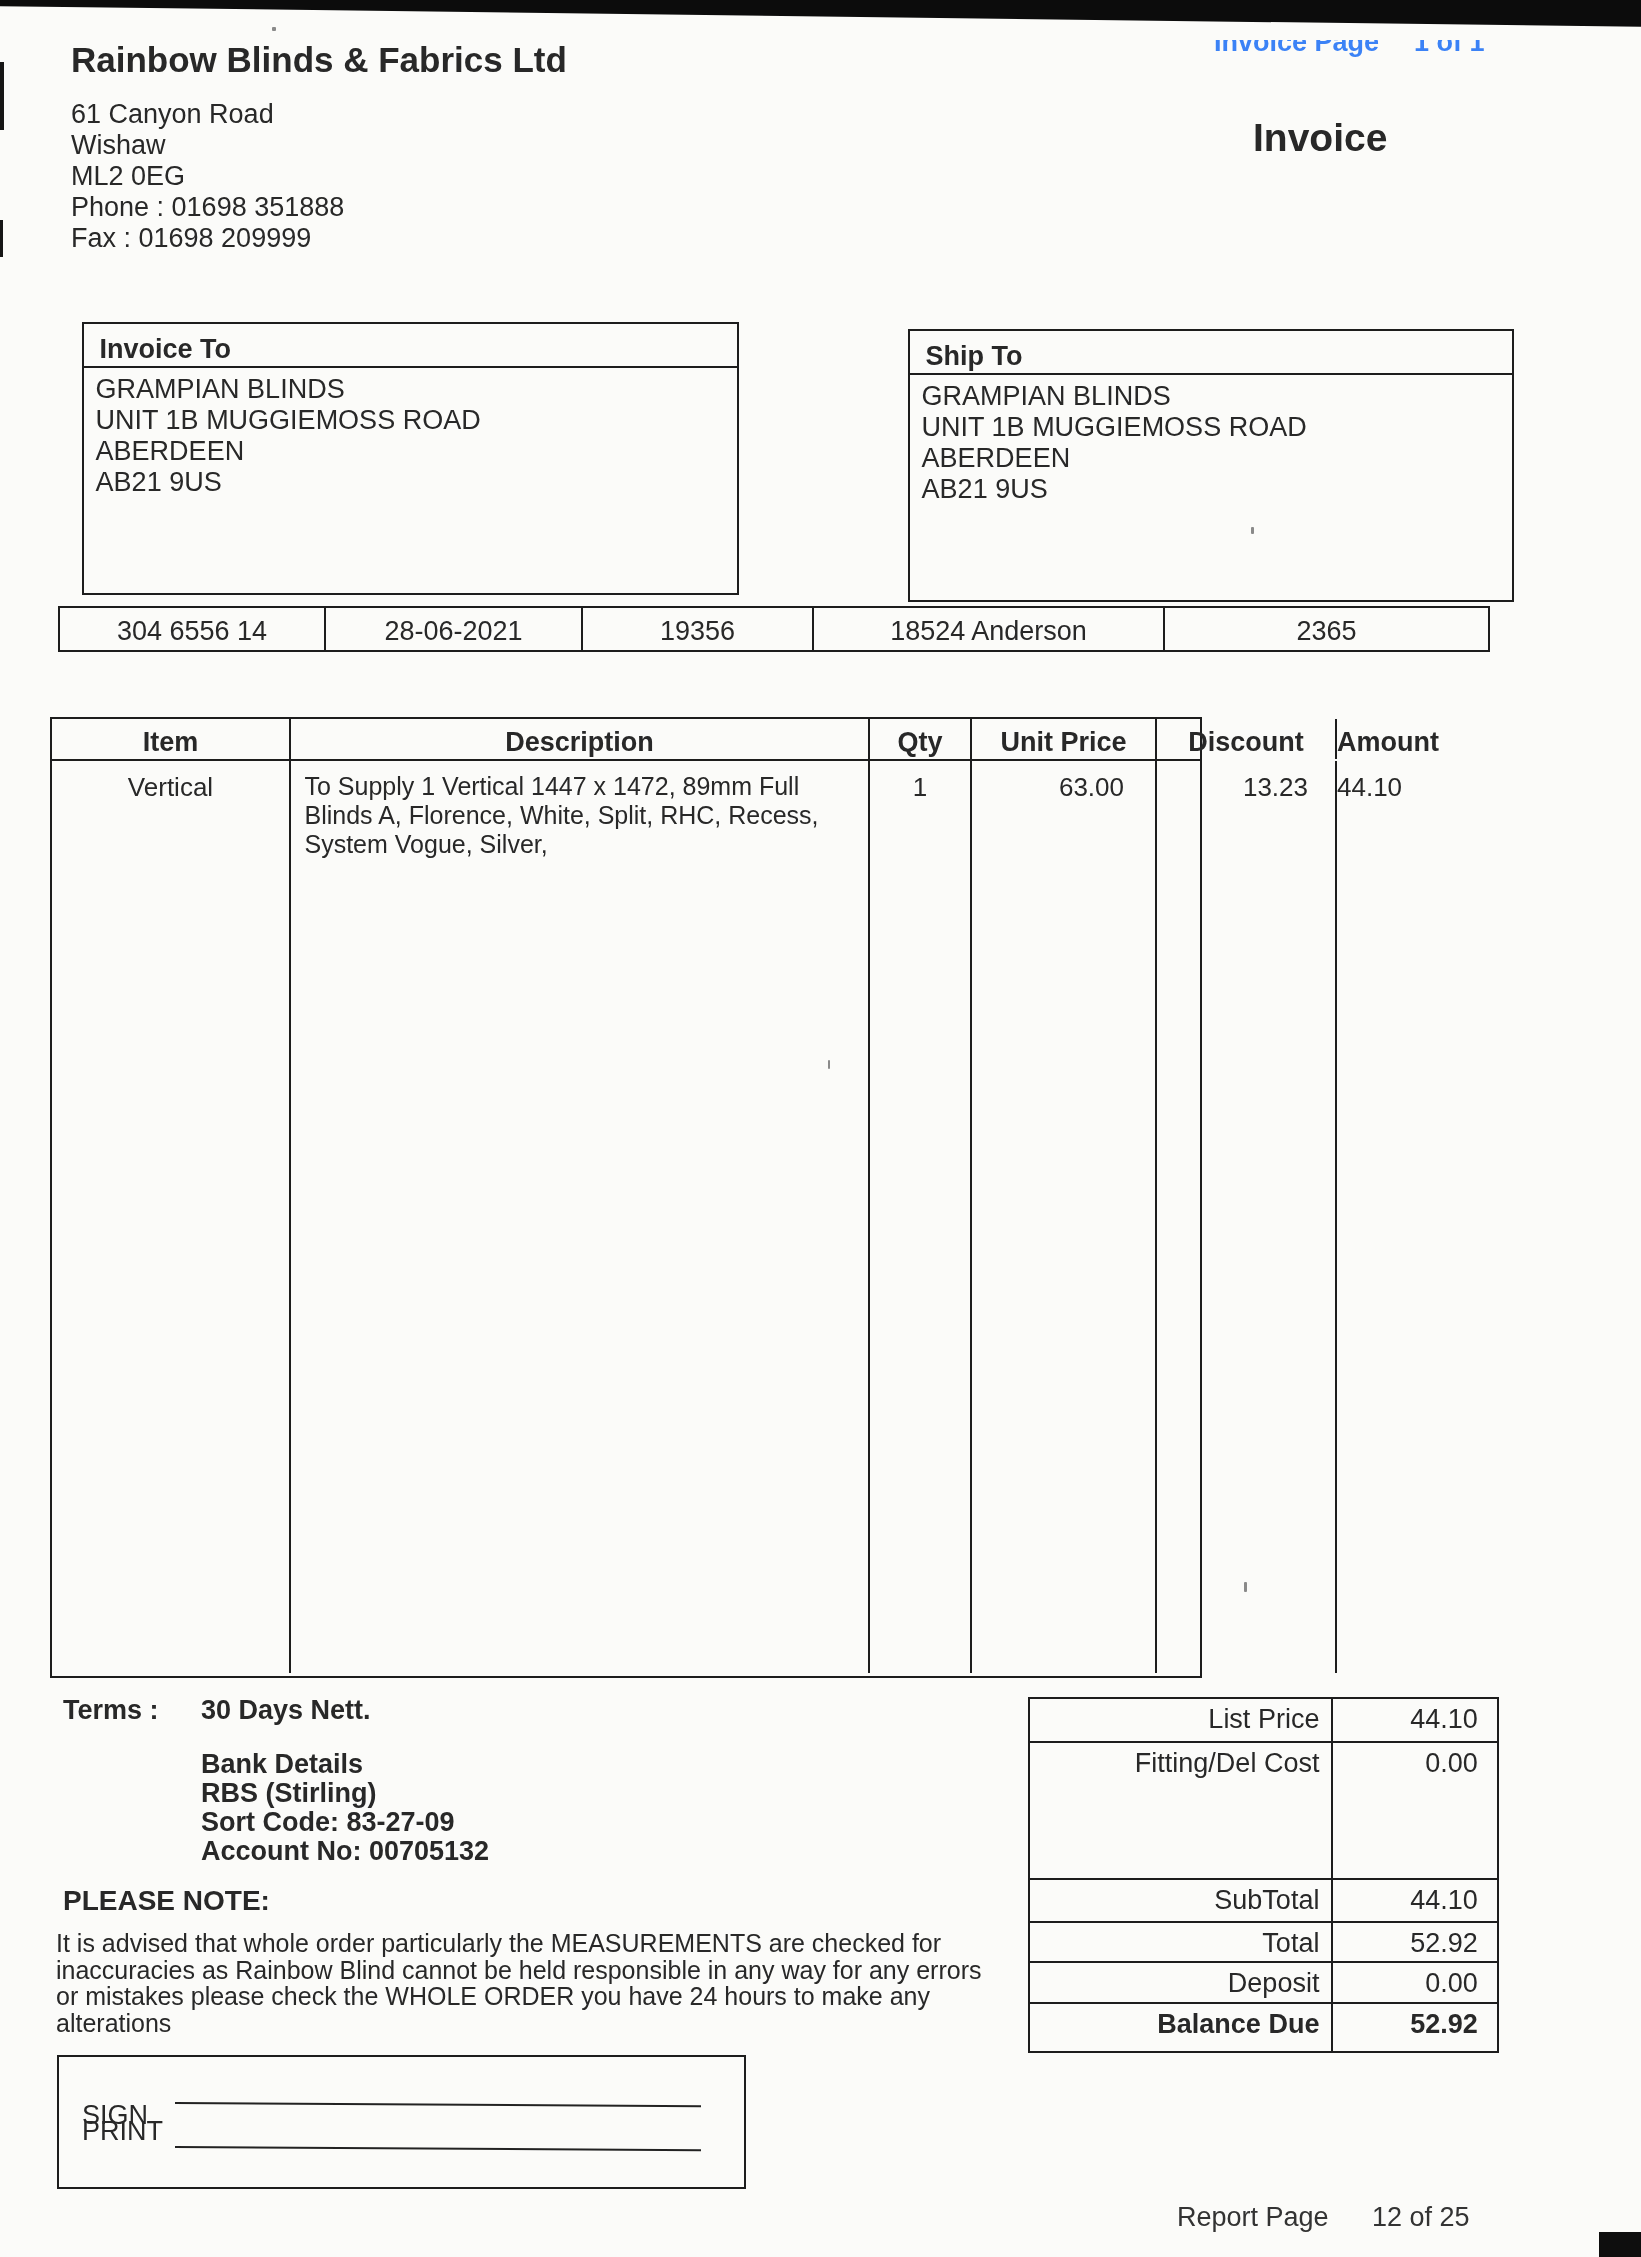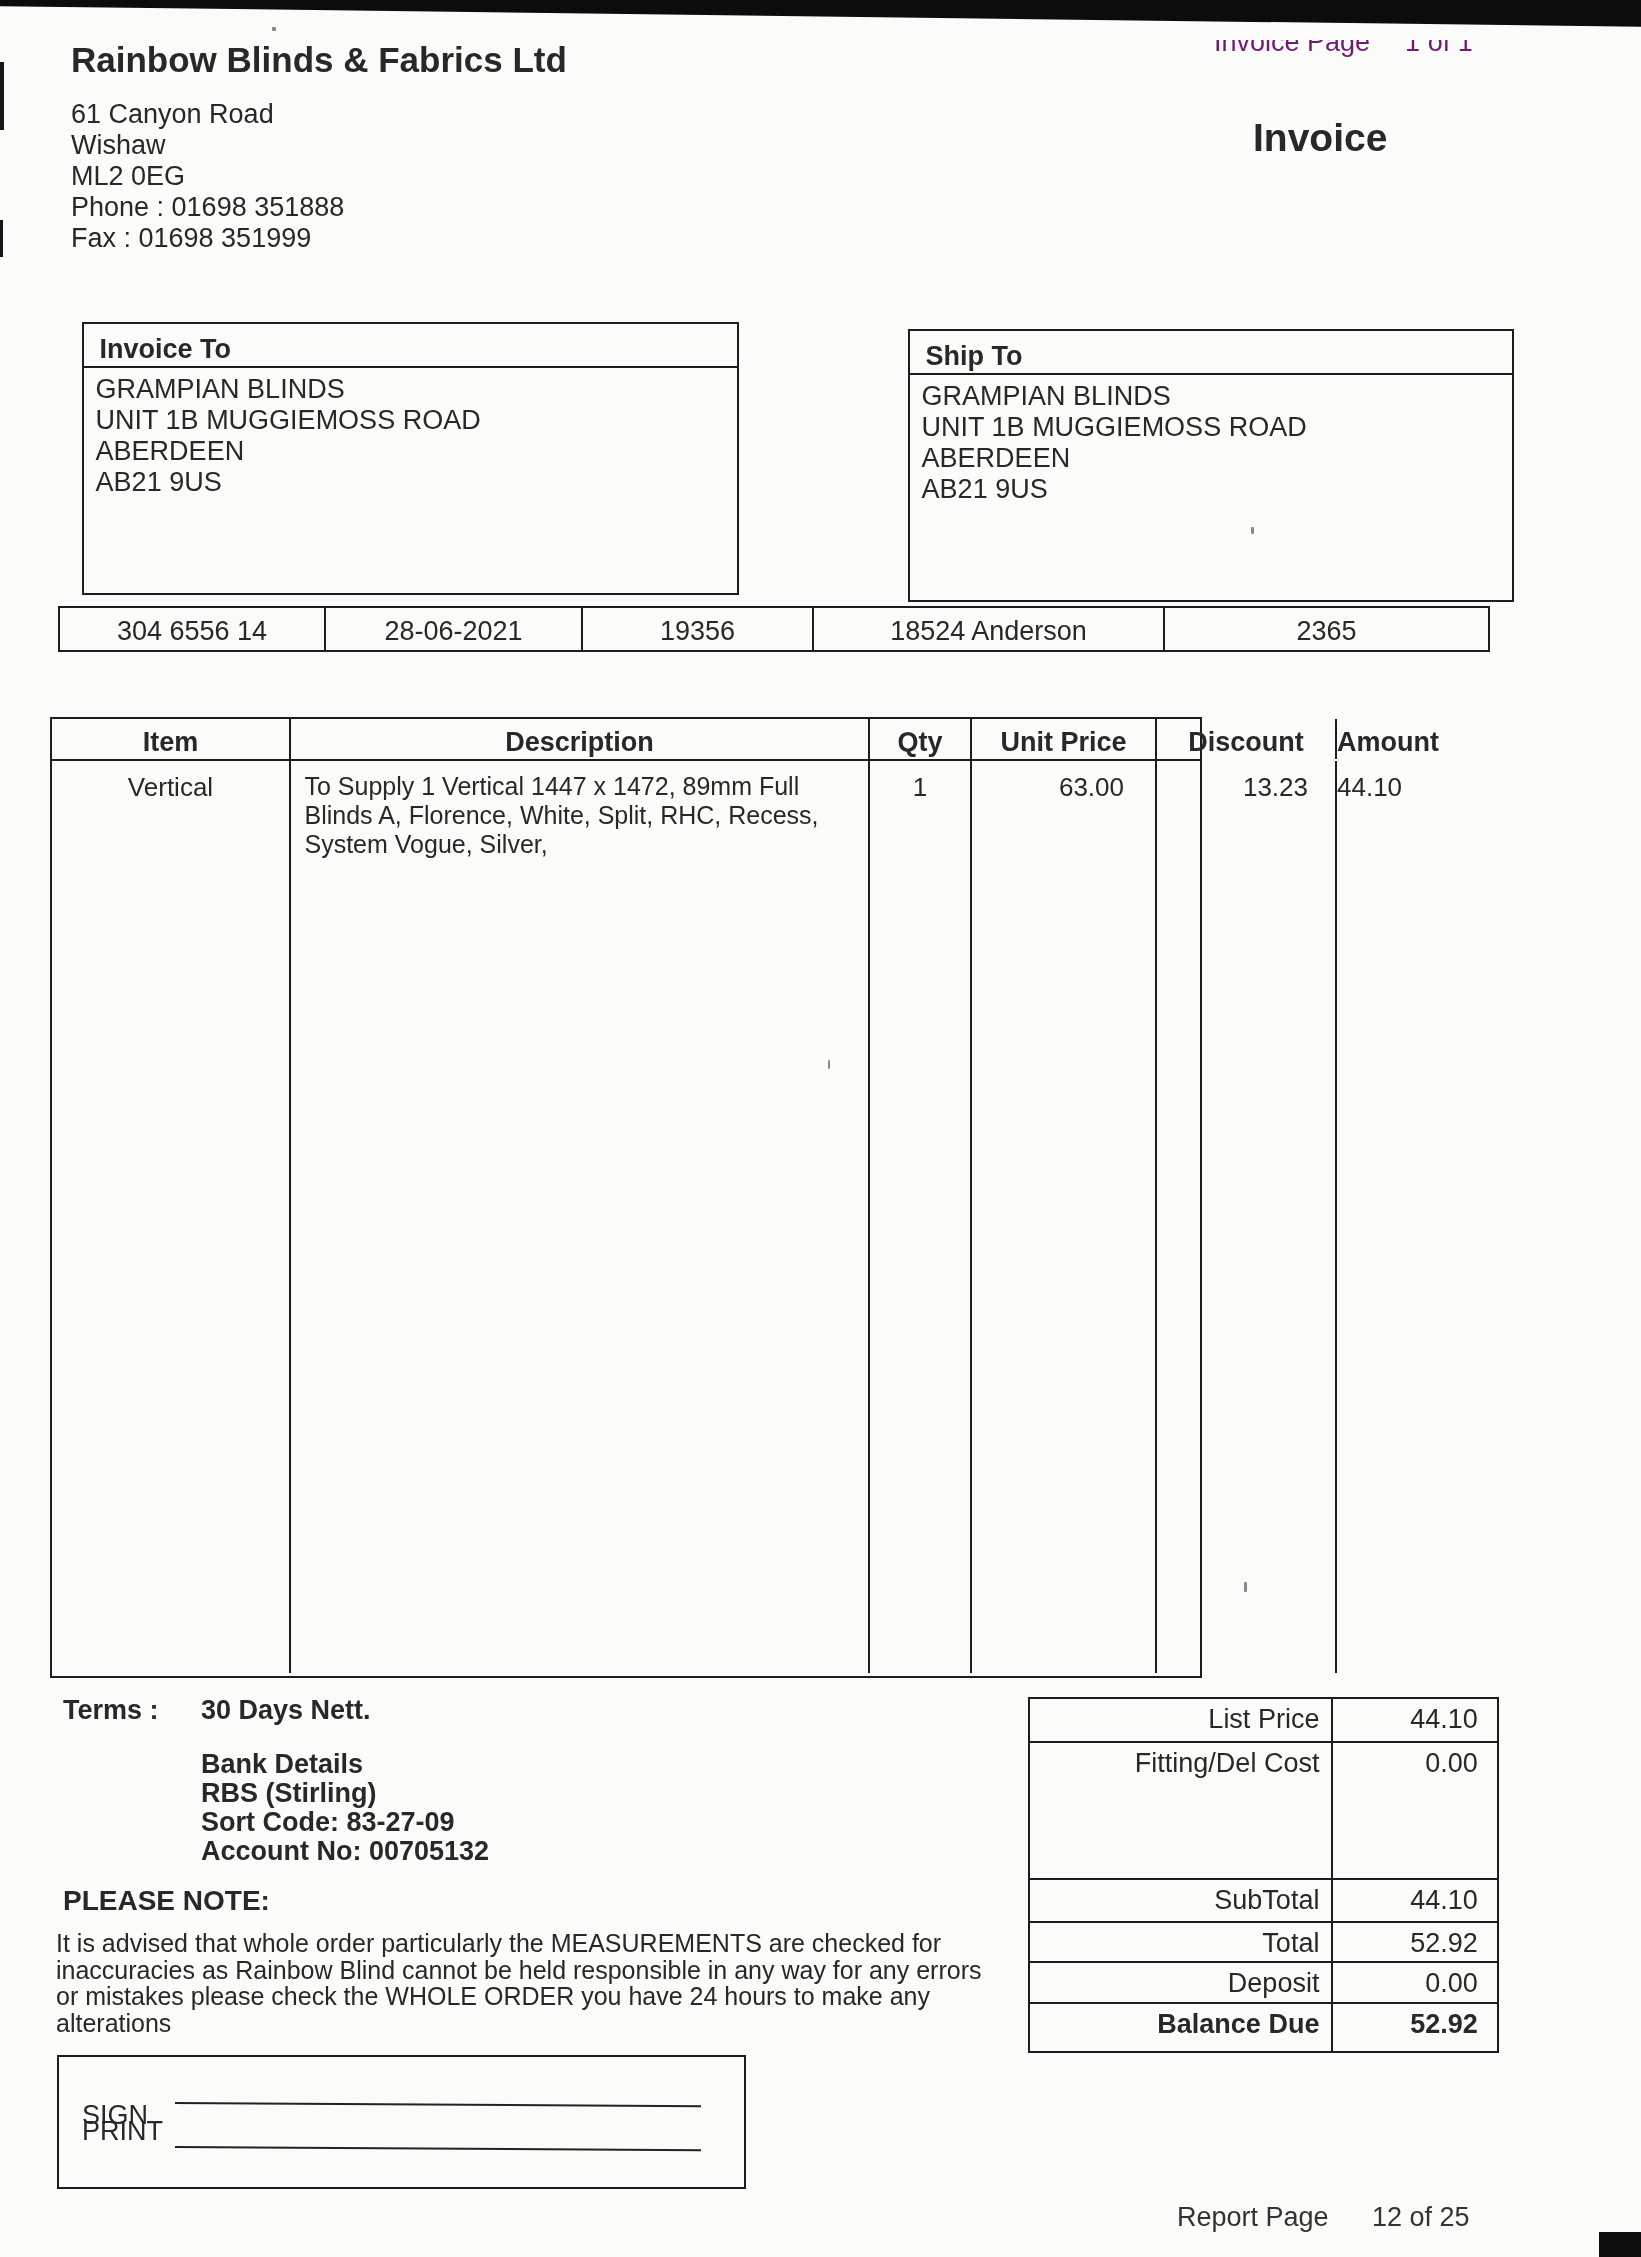--- a/index.html
+++ b/index.html
@@ -16,21 +16,21 @@
 
   
   #top-band{left:-11.6px;top:-33px;width:1728px;height:39px;background:#0c0c0c;
     transform:rotate(0.72deg);transform-origin:left top;}
   .edge-sliver{left:0;background:#161616;}
   #corner-mark{left:1599px;top:2232px;width:42px;height:25px;background:#0e0e0e;}
   .speck{background:#8a8a8a;border-radius:1px;}
 
   
   #clip-header{left:1214px;top:40px;width:309px;height:20px;overflow:hidden;}
-  #clip-header .inner{margin-top:-12.6px;font-size:27px;white-space:nowrap;color:#701a75;}
+  #clip-header .inner{margin-top:-12.6px;font-size:27px;white-space:nowrap;color:#3b82f6;font-weight:bold;}
   #clip-header .gap{display:inline-block;width:35px;}
 
   
   #company-name{left:71px;top:40px;font-size:35px;}
   .addr-line{left:71px;font-size:27px;}
 
   
   #invoice-title{left:1253px;top:116px;font-size:39px;}
 
   
@@ -119,21 +119,21 @@
   <div class="inner">
     <span>Invoice Page</span><span class="gap"></span><span>1 of 1</span>
   </div>
 </div>
 
 <div class="abs b" id="company-name">Rainbow Blinds &amp; Fabrics Ltd</div>
 <div class="abs addr-line" style="top:99px;">61 Canyon Road</div>
 <div class="abs addr-line" style="top:130px;">Wishaw</div>
 <div class="abs addr-line" style="top:161px;">ML2 0EG</div>
 <div class="abs addr-line" style="top:192px;">Phone : 01698 351888</div>
-<div class="abs addr-line" style="top:223px;">Fax : 01698 351999</div>
+<div class="abs addr-line" style="top:223px;">Fax : 01698 209999</div>
 
 <div class="abs b" id="invoice-title">Invoice</div>
 
 <div class="abs frame addr-box" id="invoice-to-box">
   <div class="hd">Invoice To</div>
   <div class="bd">
     <div>GRAMPIAN BLINDS</div>
     <div>UNIT 1B MUGGIEMOSS ROAD</div>
     <div>ABERDEEN</div>
     <div>AB21 9US</div>

